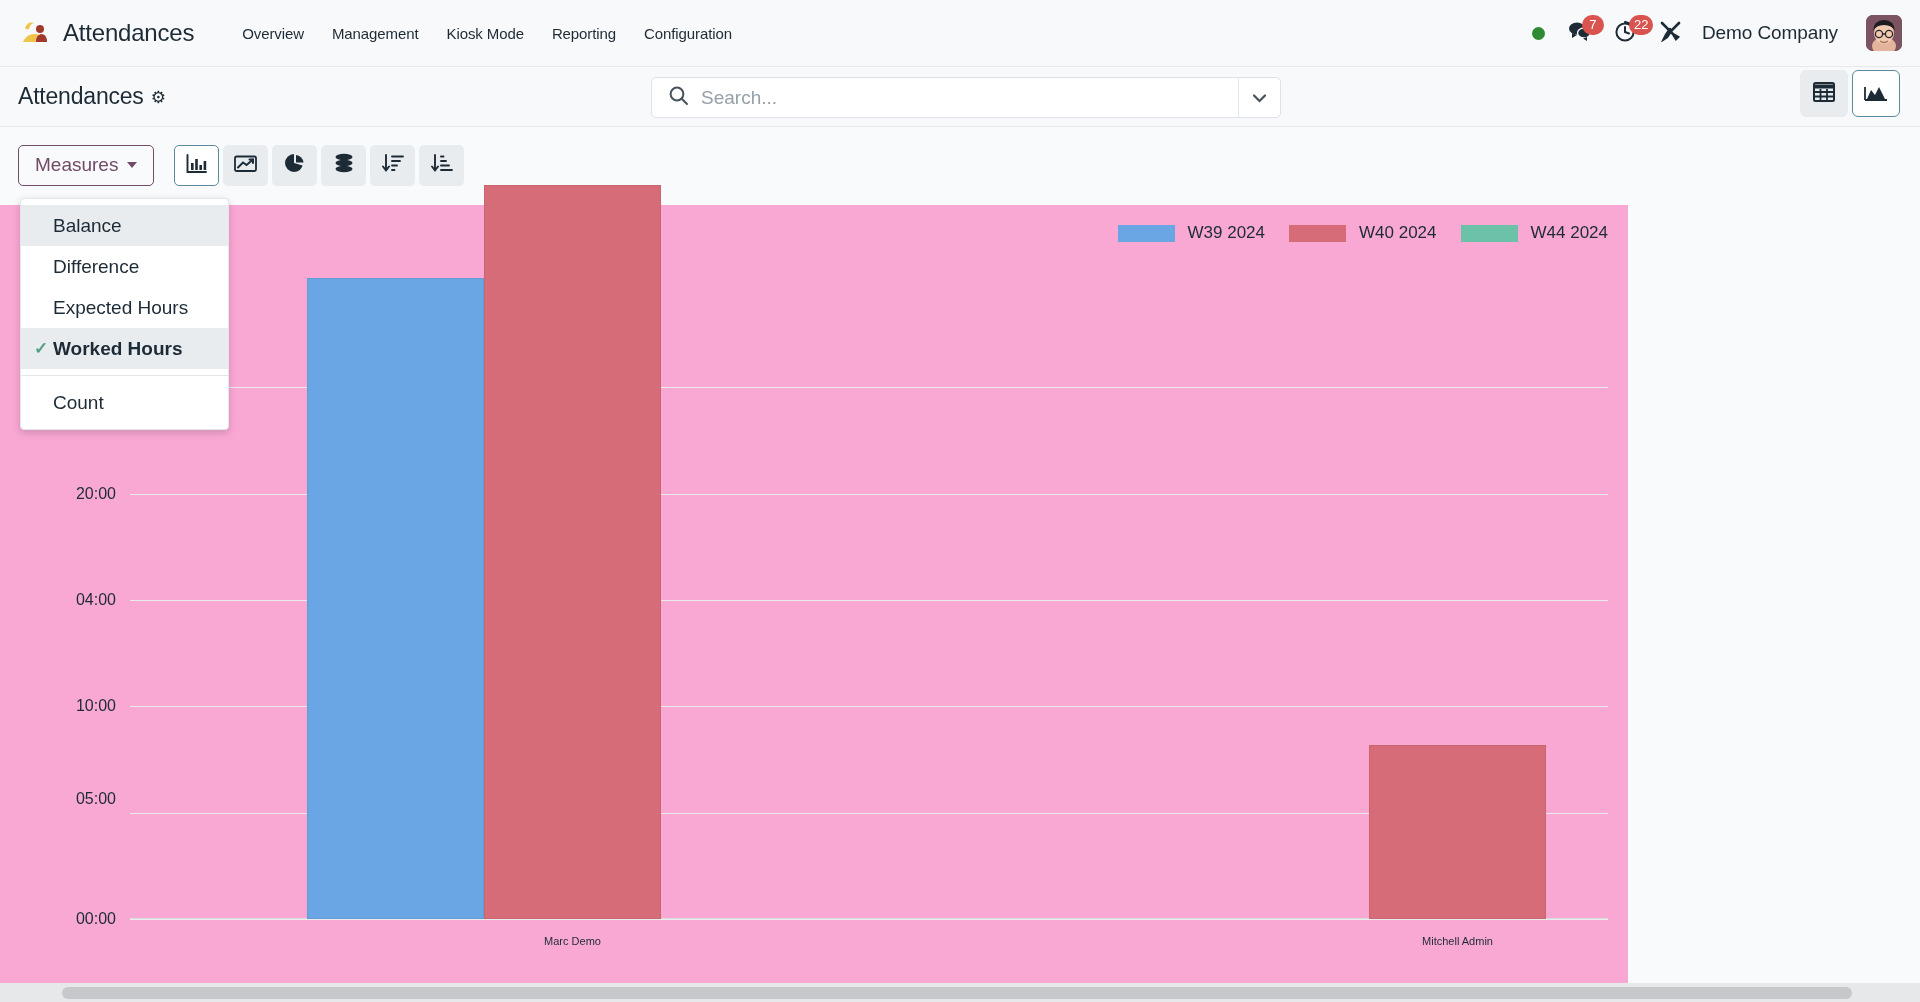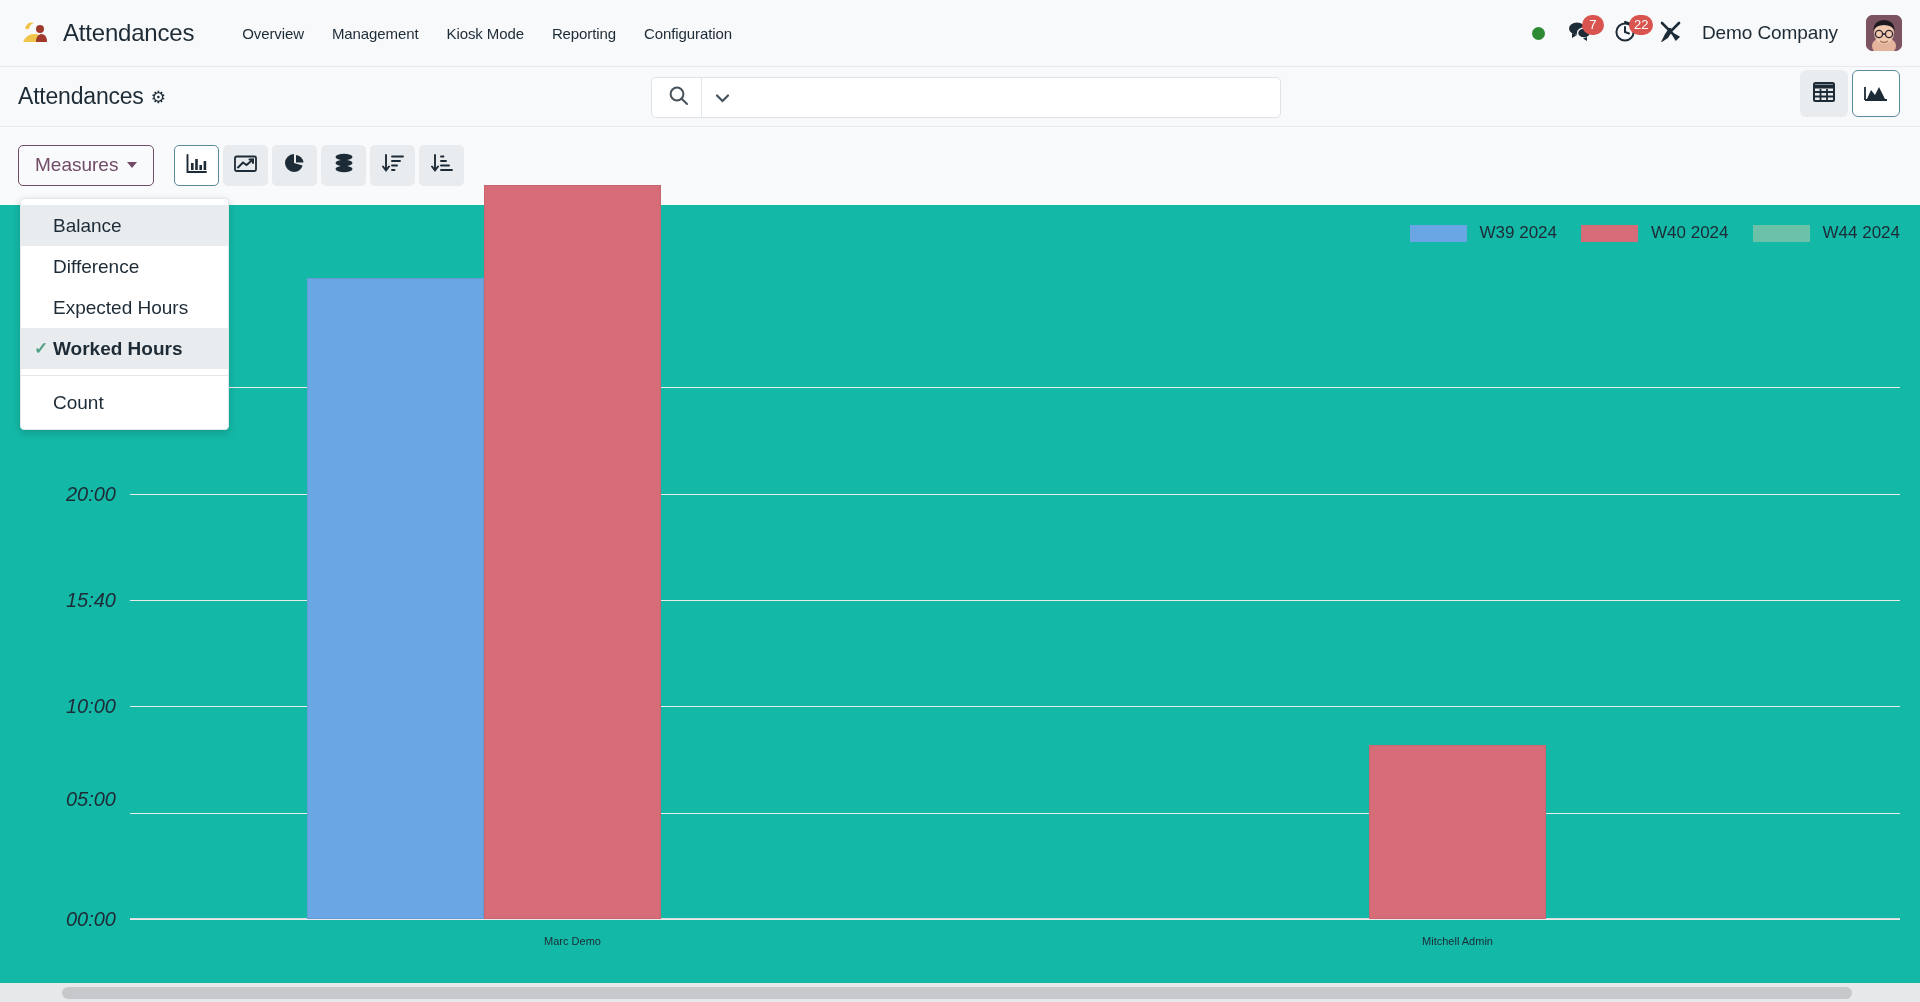--- a/index.html
+++ b/index.html
@@ -155,45 +155,44 @@
   .dd-check {
     position: absolute; left: 13px; color: #52a085; font-size: 17px;
     font-weight: bold; line-height: 1;
   }
   .dd-label { padding-left: 18px; }
   .dd-divider { height: 1px; background: #e4e6ea; margin: 6px 0; }
 
   
   .chart-wrap {
     position: absolute; left: 0; top: 205px;
-    width: 1920px; height: 778px;
-    background: #14b8a6;
+    width: 1628px; height: 778px;
+    background: #f9a8d4;
   }
   .legend {
     position: absolute; right: 20px; top: 18px;
     display: flex; align-items: center; gap: 0;
   }
   .legend-item { display: flex; align-items: center; margin-left: 24px; }
   .legend-swatch { width: 57px; height: 17px; margin-right: 13px; flex: none; }
   .legend-label { font-size: 17px; color: #1d2b36; }
 
   .plot {
     position: absolute;
     left: 130px; top: 44px;
     right: 20px; bottom: 64px;
   }
   .gridline {
     position: absolute; left: 0; right: 0; height: 1px;
     background: #e9ebed;
   }
   .ytick {
     position: absolute; right: calc(100% + 14px);
-    font-size: 20px; color: #1d2b36; white-space: nowrap;
+    font-size: 16px; color: #1d2b36; white-space: nowrap;
     transform: translateY(-50%);
-    font-style: italic;
   }
   .bar {
     position: absolute; bottom: 0;
     border: 1px solid rgba(0,0,0,0.06);
   }
   .xlabel {
     position: absolute; top: calc(100% + 16px);
     font-size: 11px; color: #1d2b36;
     transform: translateX(-50%); white-space: nowrap;
   }
@@ -299,20 +298,21 @@
   </div>
 </div>
 
 <div class="searchbar">
   <span class="search-ico">
     <svg width="21" height="21" viewBox="0 0 21 21">
       <circle cx="9" cy="9" r="6.4" fill="none" stroke="#47515a" stroke-width="2"></circle>
       <path d="M13.7 13.7 L19 19" stroke="#47515a" stroke-width="2" stroke-linecap="round"></path>
     </svg>
   </span>
+  <input class="search-input" type="text" placeholder="Search..." style="">
   <div class="search-toggle">
     <span>
       <svg width="13" height="9" viewBox="0 0 13 9">
           <path d="M1 1.5 L6.5 7 L12 1.5" fill="none" stroke="#47515a" stroke-width="2.2" stroke-linecap="round"></path>
         </svg>
     </span>
   </div>
 </div>
 
 <div class="view-switcher">
@@ -438,21 +438,21 @@
 
   <div class="plot" id="plot">
     <div class="axis-base"></div>
   <div class="gridline" style="top: 670px;"></div>
       <div class="ytick" style="top: 670px; margin-left: 8px;">00:00</div>
       <div class="gridline" style="top: 563.651px;"></div>
       <div class="ytick" style="top: 550px;">05:00</div>
       <div class="gridline" style="top: 457.302px;"></div>
       <div class="ytick" style="top: 457.302px;">10:00</div>
       <div class="gridline" style="top: 350.952px;"></div>
-      <div class="ytick" style="top: 350.952px;">15:40</div>
+      <div class="ytick" style="top: 350.952px;">04:00</div>
       <div class="gridline" style="top: 244.603px;"></div>
       <div class="ytick" style="top: 244.603px;">20:00</div>
       <div class="gridline" style="top: 138.254px;"></div>
       <div class="ytick" style="top: 138.254px;">25:00</div>
       <div class="bar" style="left: 177px; width: 177px; height: 641.286px; background: rgb(106, 166, 227);"></div>
       <div class="bar" style="left: 354px; width: 177px; height: 733.81px; background: rgb(213, 108, 120);"></div>
       <div class="xlabel" style="left: 442.5px;">Marc Demo</div>
       <div class="bar" style="left: 1239px; width: 177px; height: 174.413px; background: rgb(213, 108, 120);"></div>
       <div class="xlabel" style="left: 1327.5px;">Mitchell Admin</div>
     </div>

